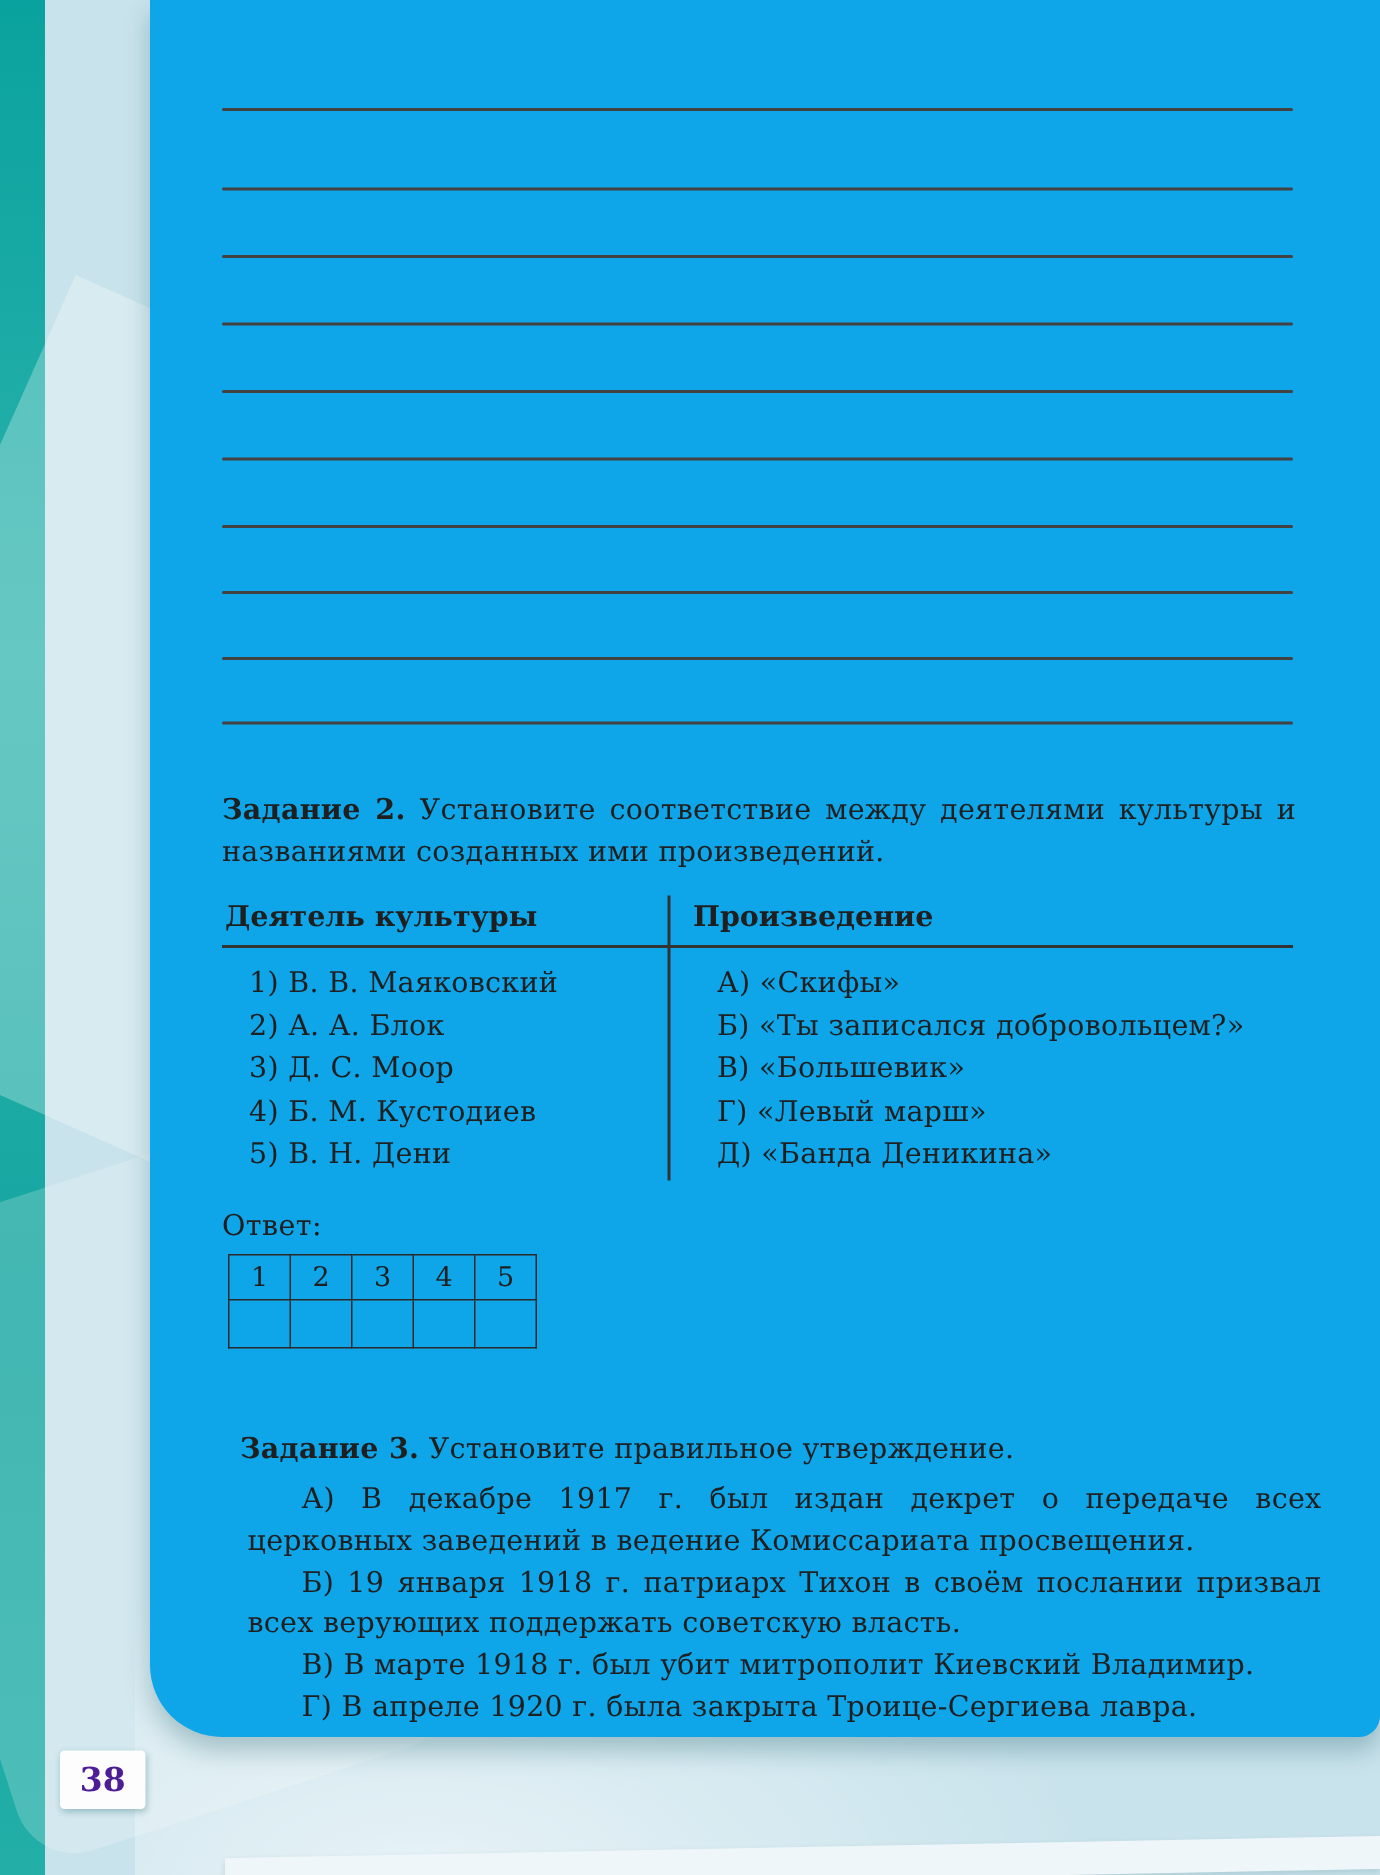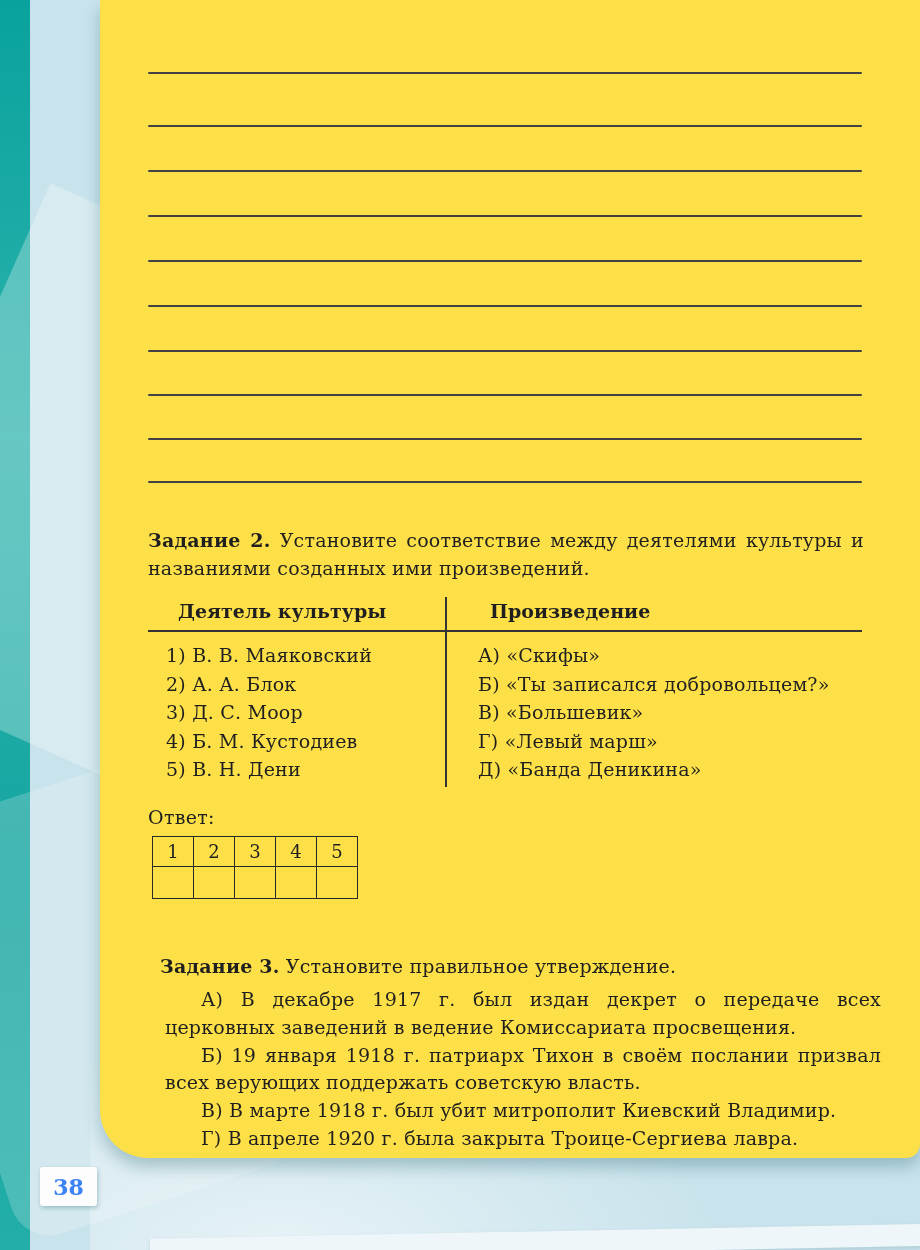--- a/index.html
+++ b/index.html
@@ -27,21 +27,21 @@
     background:radial-gradient(ellipse at 30% 100%,rgba(255,255,255,0.55),rgba(255,255,255,0) 70%);
   }
   .sheet-edge{
     position:absolute;left:150px;right:0;bottom:4px;height:22px;
     background:#eef6f9;transform:skewY(-1.1deg);transform-origin:right;
     box-shadow:0 2px 4px rgba(0,80,90,0.15);
   }
   
   .page{
     position:absolute;left:100px;top:0;width:820px;height:1158px;
-    background:#fde047;border-radius:0 0 14px 48px;
+    background:#0ea5e9;border-radius:0 0 14px 48px;
     box-shadow:0 9px 16px rgba(10,80,90,0.28);
   }
   
   .wline{position:absolute;left:48px;right:58px;height:2px;background:#424242;border-radius:1px;}
   .wline:nth-of-type(1){top:72px}
   .wline:nth-of-type(2){top:125px}
   .wline:nth-of-type(3){top:170px}
   .wline:nth-of-type(4){top:215px}
   .wline:nth-of-type(5){top:260px}
   .wline:nth-of-type(6){top:305px}
@@ -54,21 +54,21 @@
     position:absolute;left:48px;top:527px;width:716px;
     font-size:19px;line-height:27.5px;text-align:justify;letter-spacing:0.2px;
   }
   .b{font-weight:bold;}
   
   .match{position:absolute;left:48px;top:597px;width:714px;height:190px;font-size:19px;}
   .match-vline{position:absolute;left:297px;top:0;width:2px;height:190px;background:#333;}
   .match-hline{position:absolute;left:0;top:33px;width:714px;height:2px;background:#333;}
   .col-left{position:absolute;left:2px;top:0;}
   .col-right{position:absolute;left:314px;top:0;right:0;}
-  .match-header{font-weight:bold;height:34px;padding-top:3px;box-sizing:border-box;margin-left:28px;}
+  .match-header{font-weight:bold;height:34px;padding-top:3px;box-sizing:border-box;}
   .match-items{margin-top:10px;margin-left:16px;}
   .match-item{line-height:28.6px;white-space:nowrap;letter-spacing:0.2px;}
   
   .answer-label{position:absolute;left:48px;top:806px;font-size:19px;letter-spacing:0.3px;}
   .answer-table{position:absolute;left:52px;top:836px;border-collapse:collapse;}
   .answer-table td{
     width:40px;border:1.6px solid #2a2a2a;text-align:center;
     font-size:18px;padding:0;font-family:"DejaVu Serif",serif;
   }
   .answer-table tr:nth-child(1) td{height:29px;}
@@ -81,21 +81,21 @@
   .options{
     position:absolute;left:48px;top:986px;width:716px;
     font-size:19px;line-height:27.8px;text-align:justify;letter-spacing:0.2px;margin-left:17px;
   }
   .option{margin:0;text-indent:36px;}
   
   .page-badge{
     position:absolute;left:40px;top:1167px;width:57px;height:39px;
     background:#fdfdfd;border-radius:3px;
     display:flex;align-items:center;justify-content:center;
-    font-weight:bold;font-size:22px;color:#3b82f6;
+    font-weight:bold;font-size:22px;color:#4c1d95;
     box-shadow:1px 2px 4px rgba(20,90,100,0.3);
   }
 </style>
 </head>
 <body>
 
 <div class="teal-strip"></div>
 <div class="bg-shape1"></div>
 <div class="bg-shape2"></div>
 <div class="bg-glow"></div>

